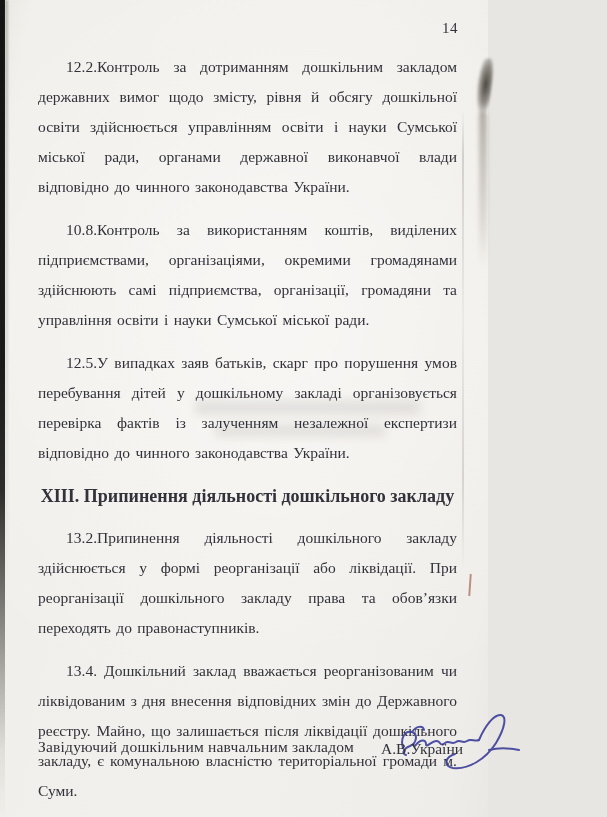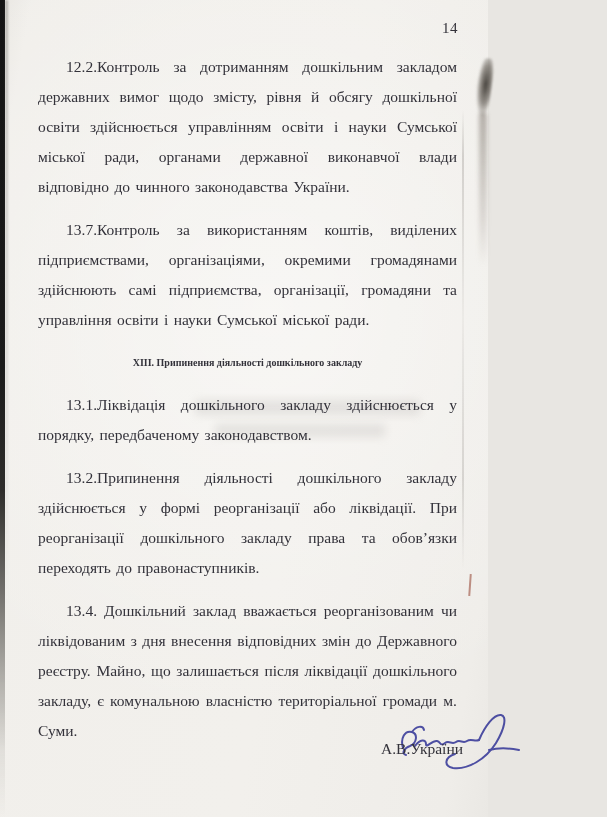--- a/index.html
+++ b/index.html
@@ -100,21 +100,21 @@
     line-height: 30px;
     text-align: justify;
   }
   .content p {
     margin: 0 0 13px 0;
     text-indent: 28px;
     word-spacing: 1.5px;
   }
   .section-heading {
     margin: 7px 0 12px 0;
-    font-size: 10px;
+    font-size: 18px;
     font-weight: bold;
     text-align: center;
     text-indent: 0;
   }
   .signature-row {
     position: absolute;
     left: 38px;
     right: 25px;
     top: 738px;
     font-size: 15.5px;
@@ -144,30 +144,31 @@
   <div class="streak-right"></div>
   <div class="crease-right"></div>
   <div class="red-tick"></div>
   <div class="ghost-1"></div>
   <div class="ghost-2"></div>
 
   <div class="page-number">14</div>
 
   <div class="content">
     <p>12.2.Контроль за дотриманням дошкільним закладом державних вимог щодо змісту, рівня й обсягу дошкільної освіти здійснюється управлінням освіти і науки  Сумської міської ради, органами державної виконавчої влади відповідно до чинного законодавства України.</p>
-    <p>13.7.Контроль за використанням коштів, виділених підприємствами, організаціями, окремими громадянами здійснюють самі підприємства, організації, громадяни та управління освіти і науки Сумської міської ради.</p>
+    <p>10.8.Контроль за використанням коштів, виділених підприємствами, організаціями, окремими громадянами здійснюють самі підприємства, організації, громадяни та управління освіти і науки Сумської міської ради.</p>
+    <p>12.5.У випадках заяв батьків, скарг про порушення умов перебування дітей у дошкільному закладі організовується перевірка фактів із залученням незалежної експертизи відповідно до чинного законодавства України.</p>
 
     <h2 class="section-heading">XIII. Припинення діяльності дошкільного закладу</h2>
 
-    <p>13.1.Ліквідація дошкільного закладу здійснюється у порядку, передбаченому законодавством.</p>
     <p>13.2.Припинення діяльності дошкільного закладу здійснюється у формі реорганізації або ліквідації. При реорганізації дошкільного закладу права та обов’язки переходять до правонаступників.</p>
     <p>13.4. Дошкільний заклад вважається реорганізованим чи ліквідованим з дня внесення відповідних змін до Державного реєстру. Майно, що залишається після ліквідації дошкільного закладу, є комунальною власністю територіальної громади м. Суми.</p>
   </div>
 
   <div class="signature-row">
+    <span class="sig-title">Завідуючий дошкільним навчальним закладом</span>
     <svg class="signature-svg" width="160" height="68" viewBox="0 0 160 68">
       <g fill="none" stroke="#3c3e9b" stroke-width="2" stroke-linecap="round" stroke-linejoin="round" opacity="0.9">
 
         <path d="M10,38 C7,28 12,20 19,22 C25,24 24,33 17,36 C11,38 8,44 13,45"></path>
         <path d="M19,22 C23,16 30,15 31,20"></path>
 
         <path d="M22,36 C27,29 33,29 33,34 C33,39 39,30 44,31 C48,32 47,37 52,33 C56,30 59,35 63,32 C67,29 70,34 74,31 C78,28 82,32 86,30"></path>
 
         <path d="M86,30 C92,16 101,4 108,5 C114,6 112,18 103,33 C93,49 75,60 60,58 C50,56 52,47 62,44"></path>
 

